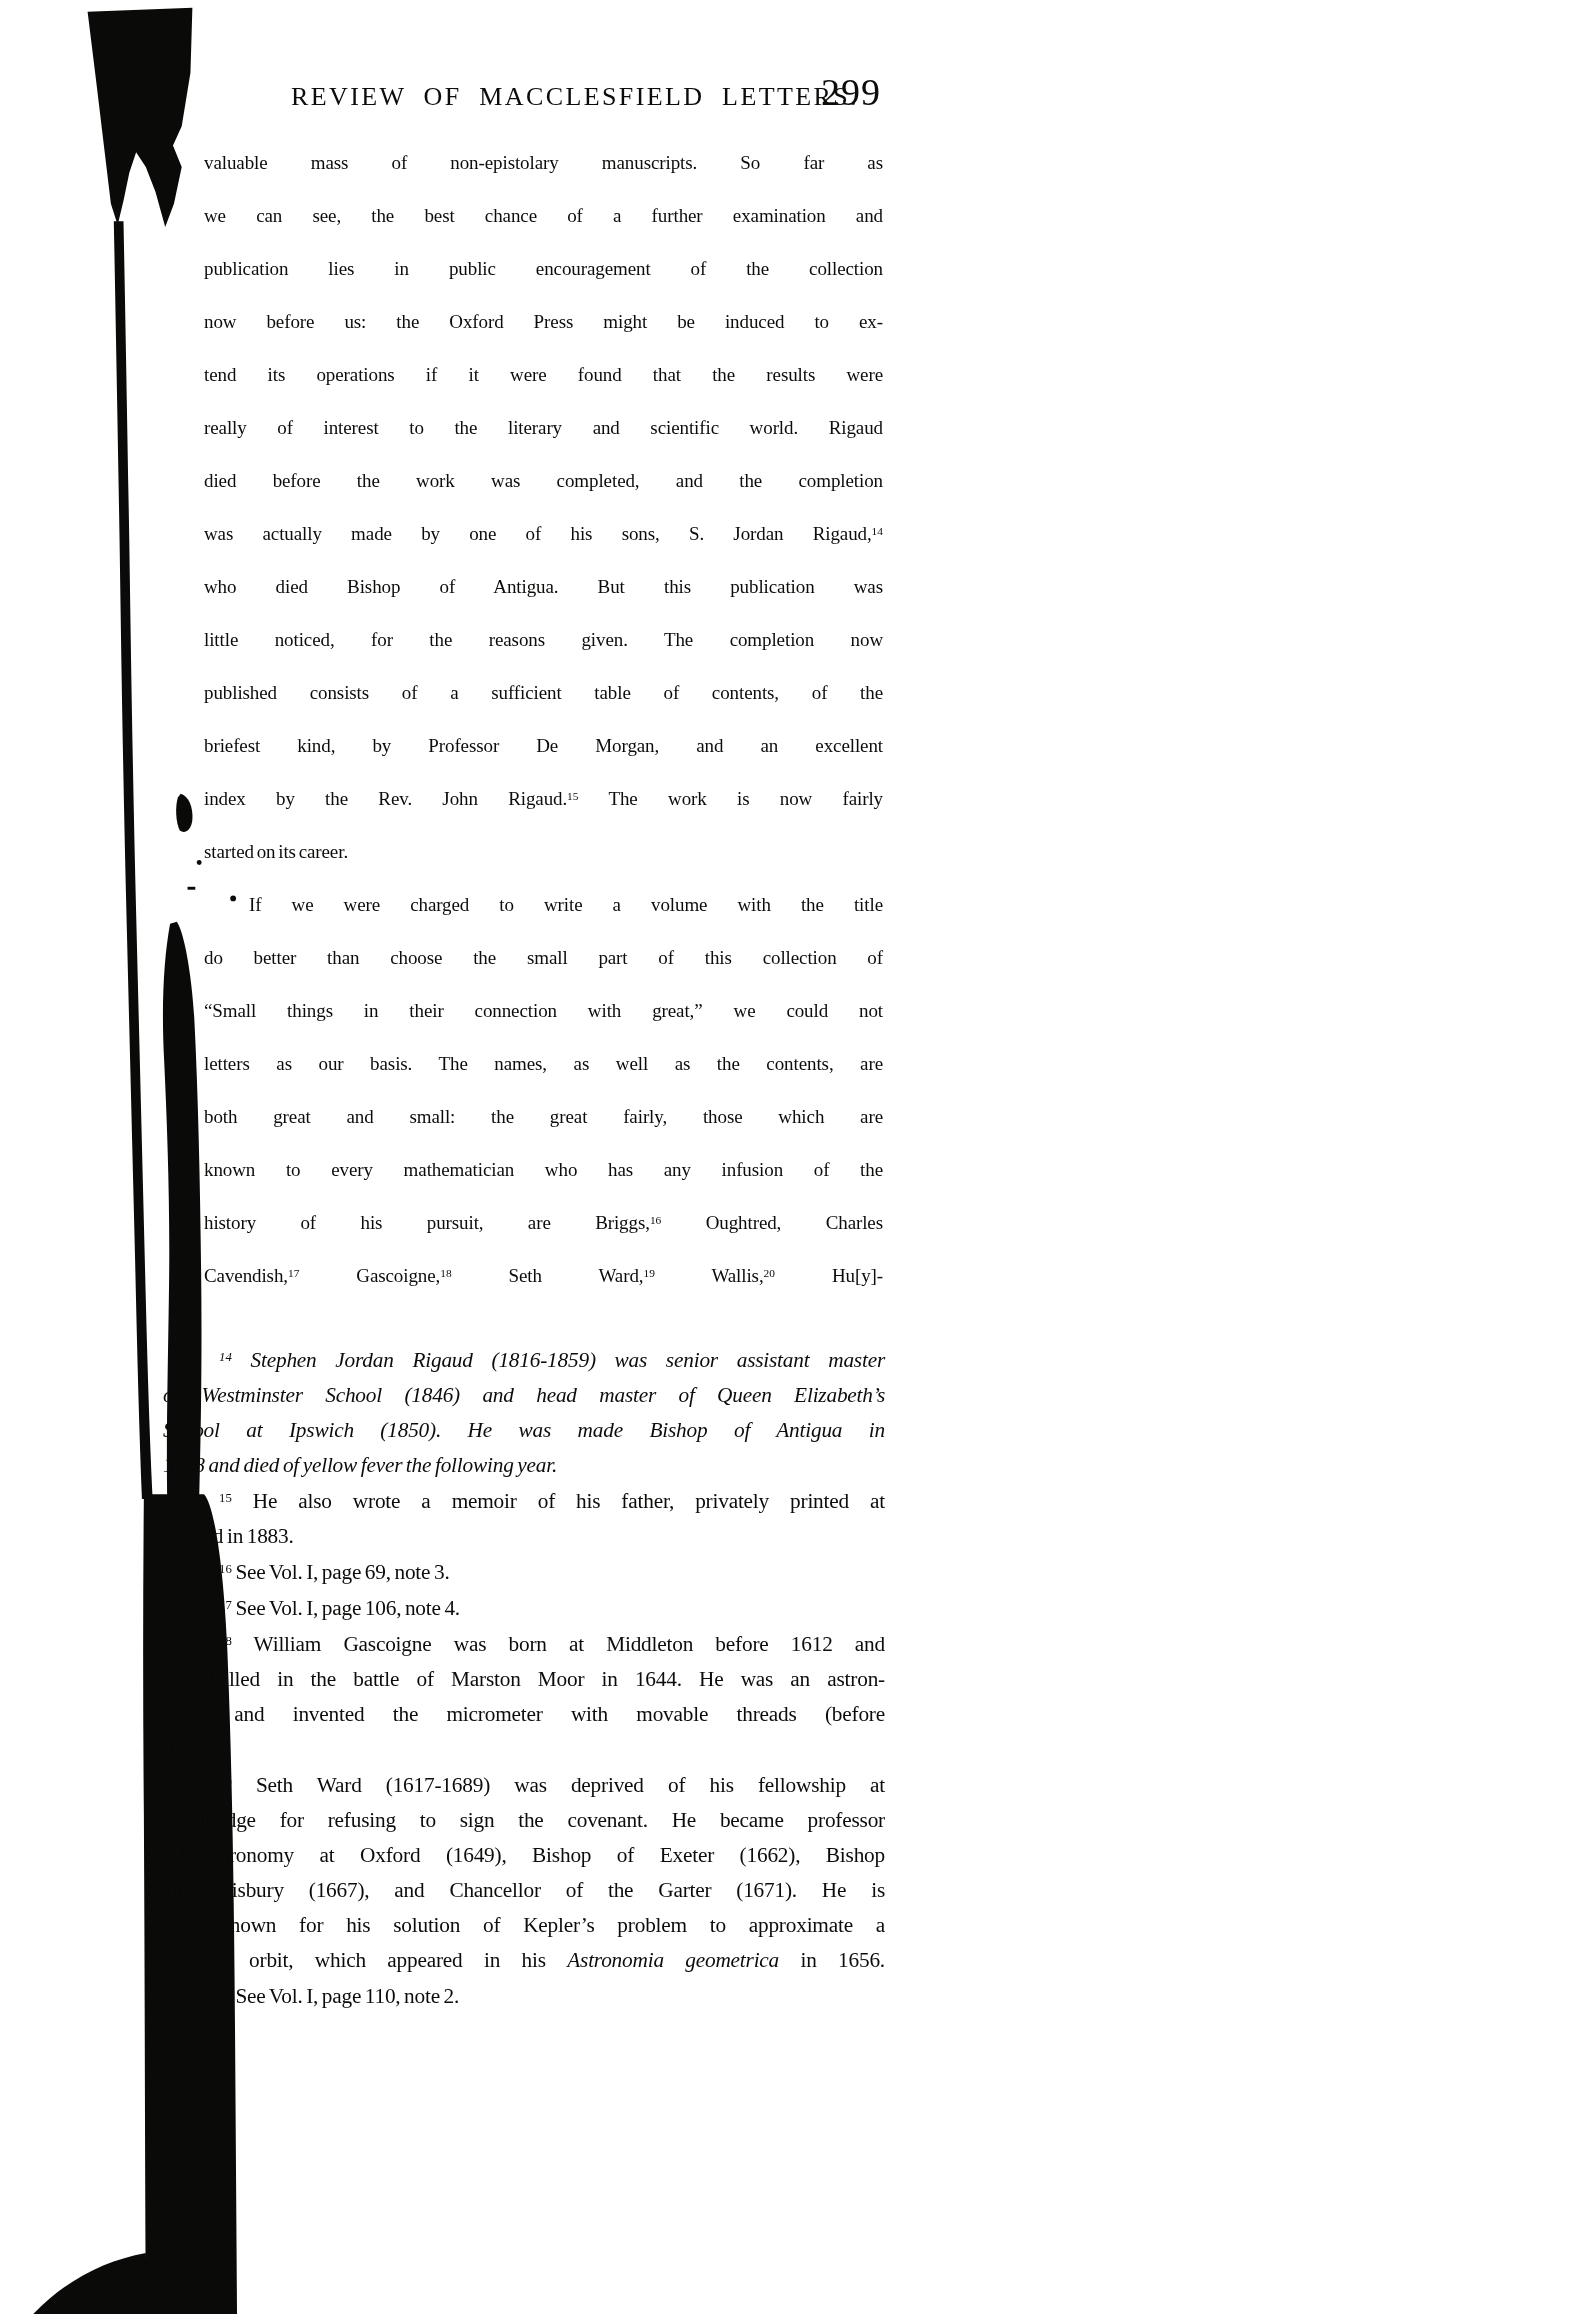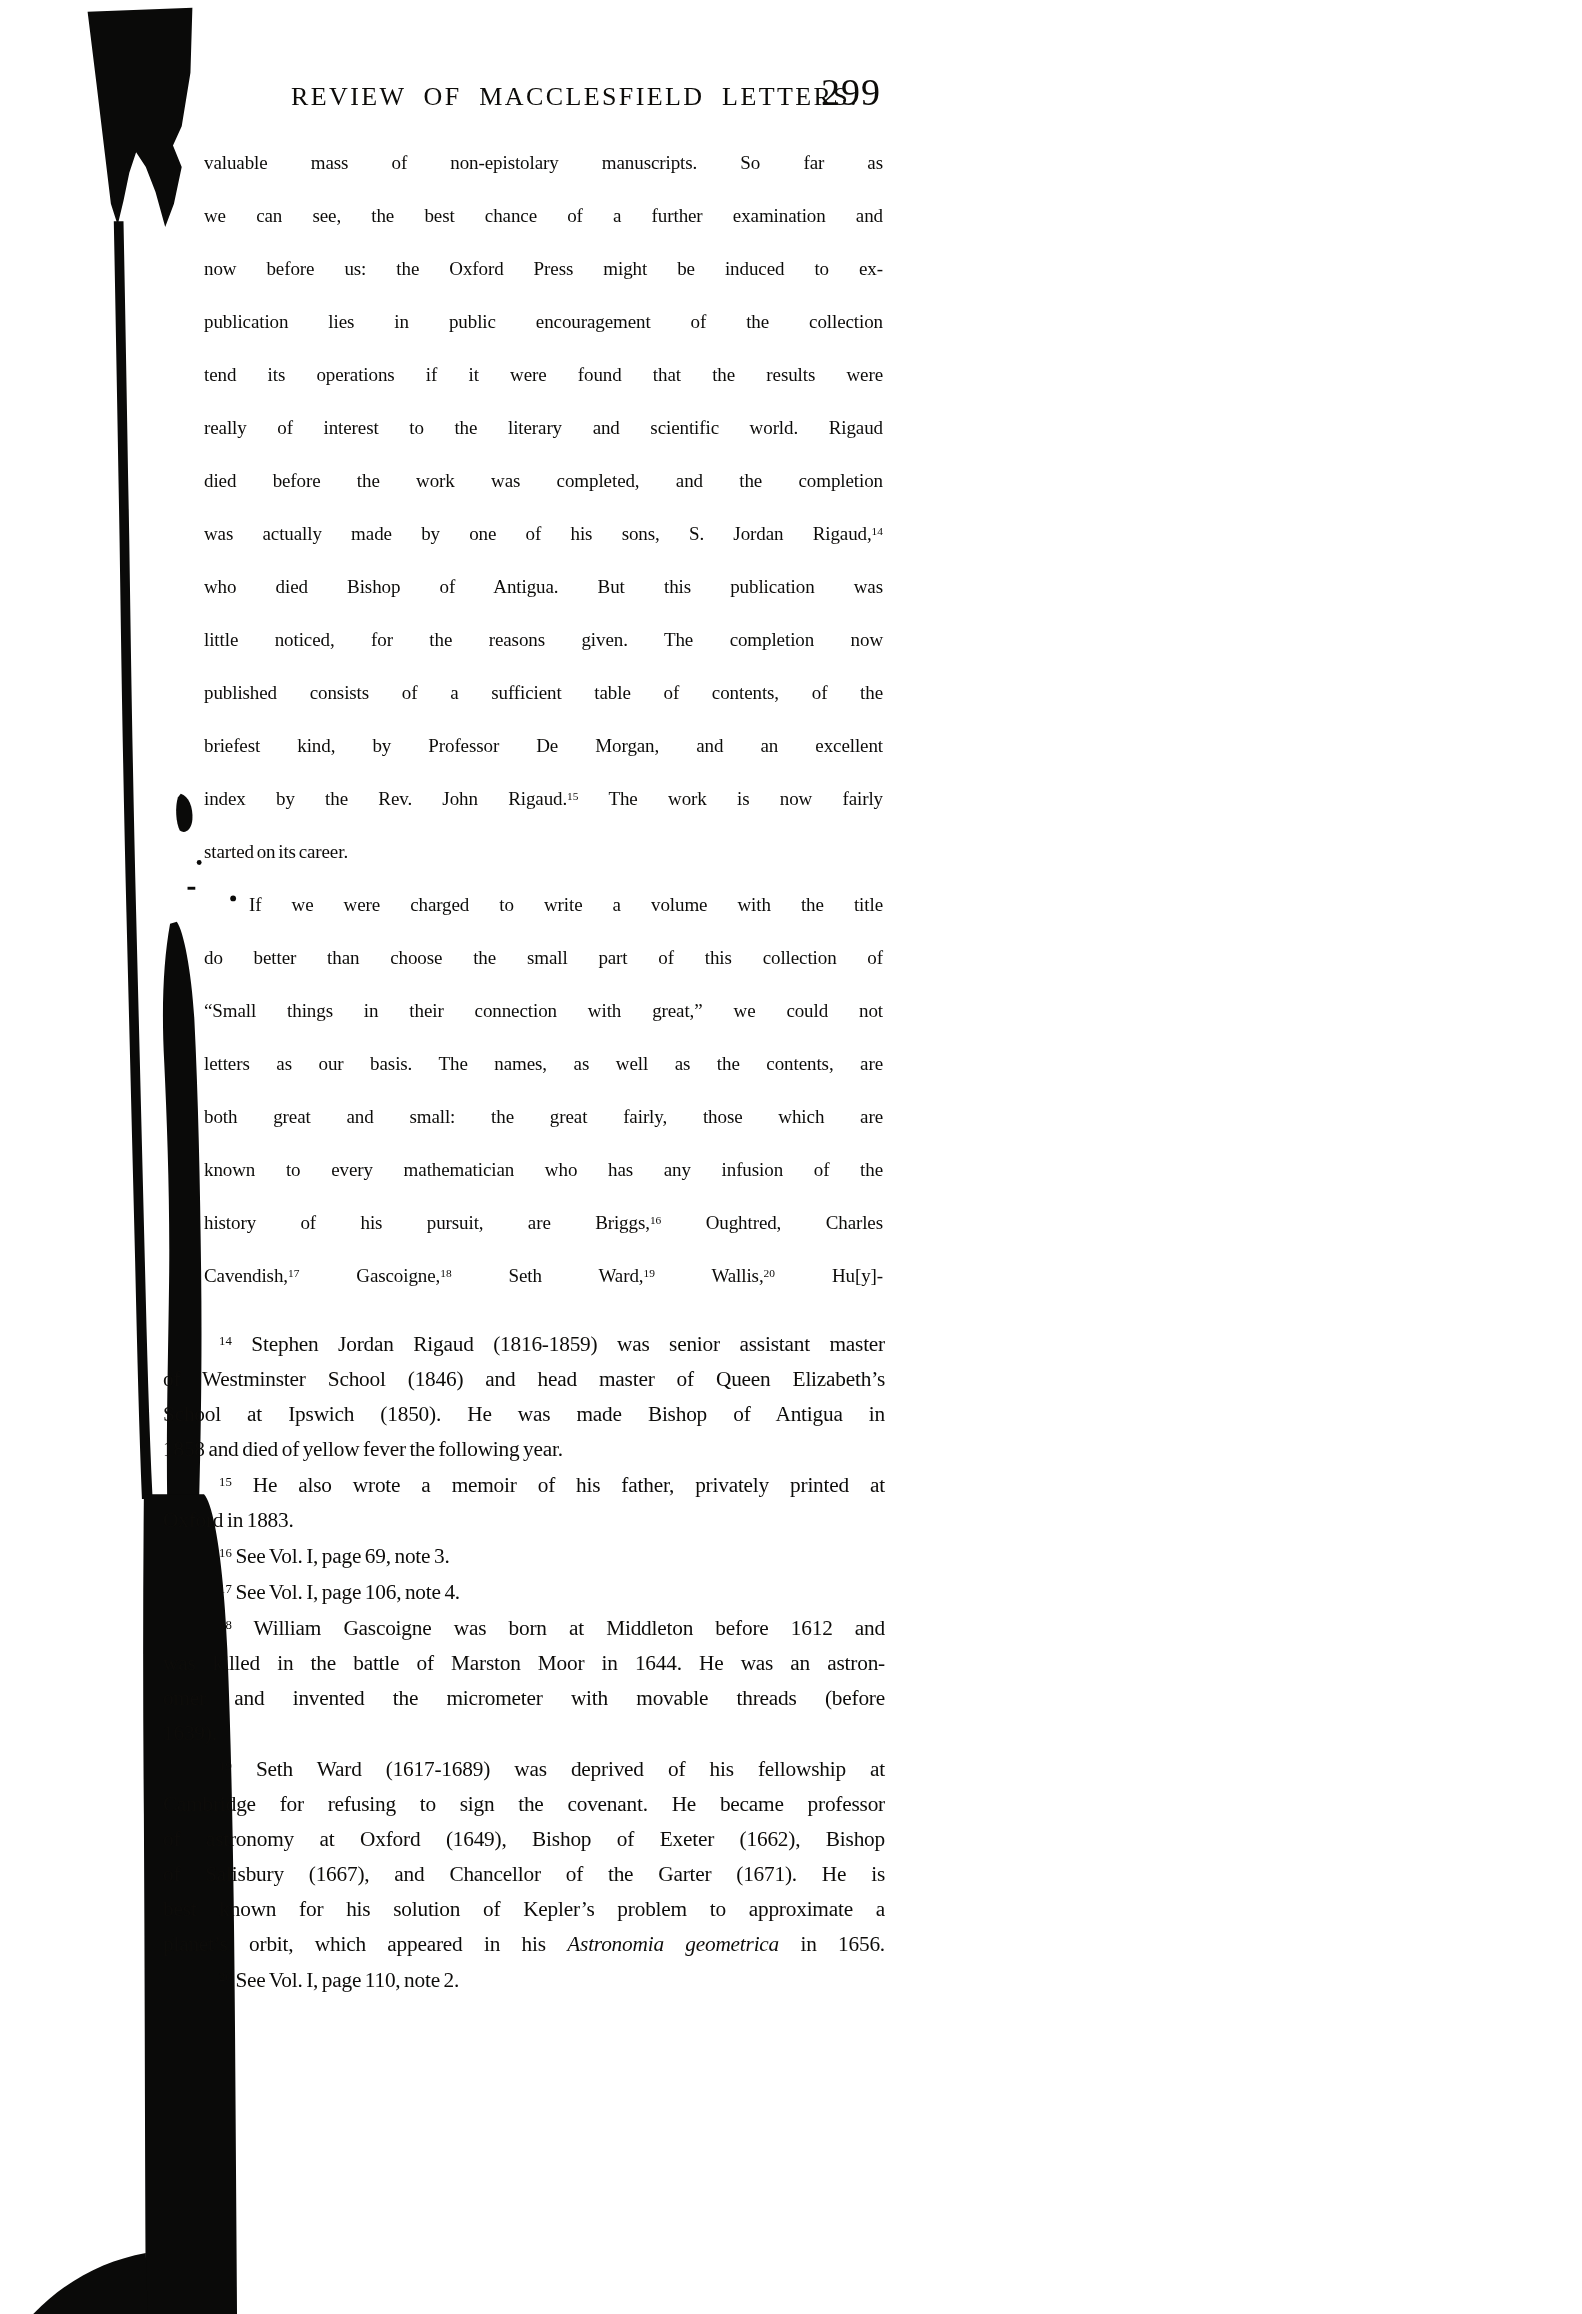--- a/index.html
+++ b/index.html
@@ -27,21 +27,21 @@
     font-size:19px;line-height:53px;
     word-spacing:-1.9px;letter-spacing:-0.1px;
   }
   .footnotes{
     position:absolute;left:163px;top:1327px;width:722px;
     font-size:21.3px;line-height:35px;
     word-spacing:-1.5px;letter-spacing:-0.2px;
   }
   .para,.footnote{margin:0;padding:0;}
   .footnote{margin-top:1px;}
-  .footnote:first-child{margin-top:0;}
+  .footnote:first-child{margin-top:16px;font-style:italic;}
   .line{
     text-align:justify;
     text-align-last:justify;
   }
   .line.short{text-align-last:left;}
   .para.indent .line:first-child{text-indent:45px;}
   .footnote .line:first-child{text-indent:56px;}
   sup{
     font-size:0.60em;
     line-height:0;
@@ -67,22 +67,22 @@
     <rect class="ink" x="193" y="914" width="8" height="3" fill="#0a0a09"></rect>
   </svg>
 
   <div class="running-head">REVIEW OF MACCLESFIELD LETTERS.</div>
   <div class="page-number">299</div>
 
   <div class="body-text">
     <div class="para">
         <div class="line">valuable mass of non-epistolary manuscripts. So far as</div>
         <div class="line">we can see, the best chance of a further examination and</div>
+        <div class="line">publication lies in public encouragement of the collection</div>
         <div class="line">now before us: the Oxford Press might be induced to ex-</div>
-        <div class="line">publication lies in public encouragement of the collection</div>
         <div class="line">tend its operations if it were found that the results were</div>
         <div class="line">really of interest to the literary and scientific world. Rigaud</div>
         <div class="line">died before the work was completed, and the completion</div>
         <div class="line">was actually made by one of his sons, S. Jordan Rigaud,<sup>14</sup></div>
         <div class="line">who died Bishop of Antigua. But this publication was</div>
         <div class="line">little noticed, for the reasons given. The completion now</div>
         <div class="line">published consists of a sufficient table of contents, of the</div>
         <div class="line">briefest kind, by Professor De Morgan, and an excellent</div>
         <div class="line">index by the Rev. John Rigaud.<sup>15</sup> The work is now fairly</div>
         <div class="line short">started on its career.</div>

